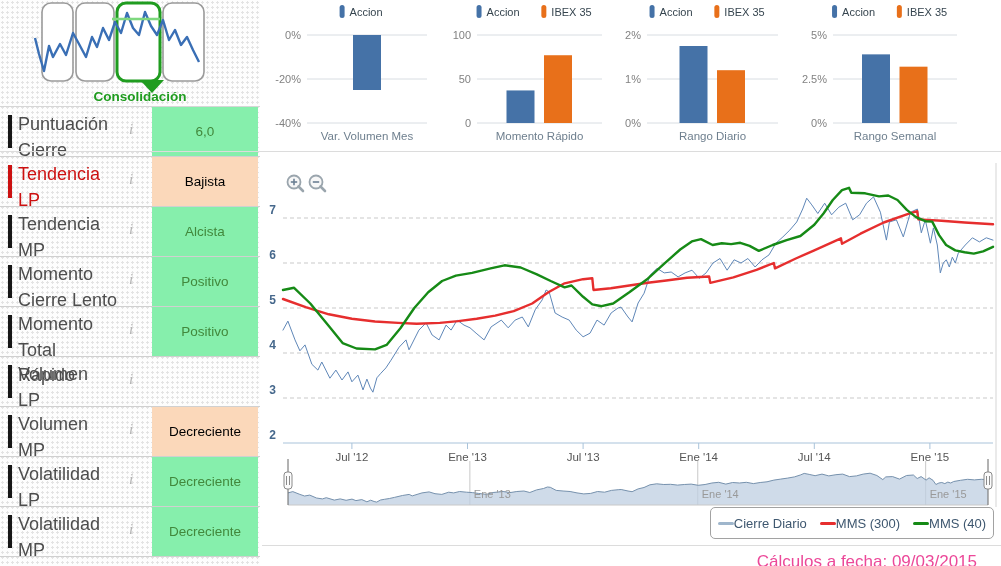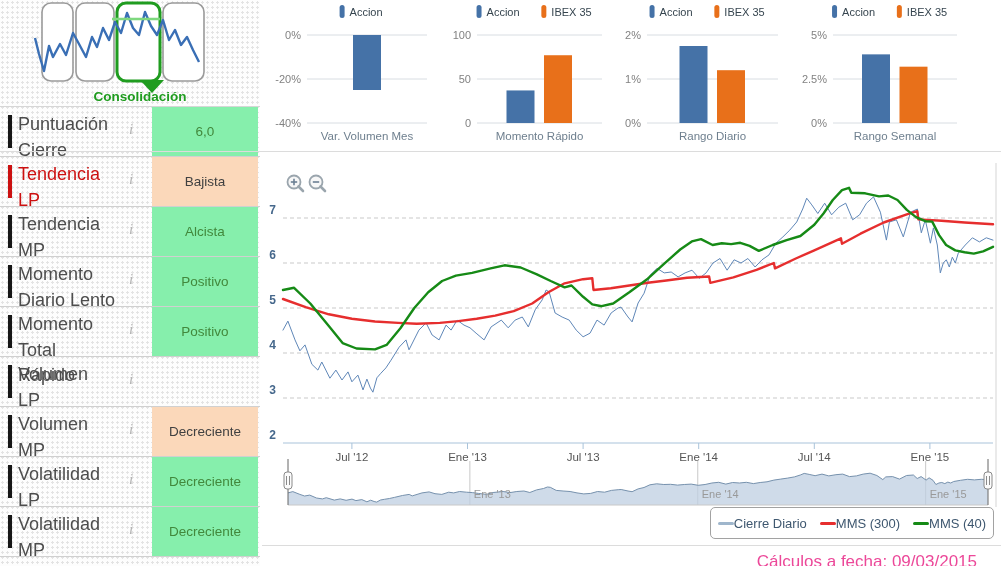--- a/index.html
+++ b/index.html
@@ -16,21 +16,21 @@
   .srow{position:relative;height:49px;border-bottom:1px solid #d0d0d0;}
   .accent{position:absolute;left:8px;top:8px;width:4px;height:33px;background:#161616;}
   .accent.red{background:#cc1111;}
   .rlabel{position:absolute;left:18px;top:5px;width:100px;font-size:18px;line-height:1.42;color:#4d4d4d;}
   .rlabel.red{color:#cc1111;}
   .rinfo{position:absolute;left:124px;top:14px;width:14px;text-align:center;
     font-family:"Liberation Serif",serif;font-style:italic;font-size:15px;color:#b3b3b3;cursor:pointer;}
   .rvalue{position:absolute;left:152px;top:0;width:106px;height:100%;
     display:flex;align-items:center;justify-content:center;font-size:13.5px;}
   .tone-green{background:#86efac;color:#42883c;}
-  .tone-red{background:#fbd8ba;color:#404040;}
+  .tone-red{background:#fbd8ba;color:#000000;}
   
   #miniCharts{position:absolute;left:262px;top:0;}
   #topDivider{position:absolute;left:0;top:151px;width:1001px;height:1px;background:#dcdcdc;}
   #mainChart{position:absolute;left:262px;top:155px;}
   
   #chartLegend{position:absolute;left:710px;top:507px;width:282px;height:30px;
     border:1px solid #a2a2a2;border-radius:5px;background:#fff;
     display:flex;align-items:center;justify-content:center;gap:13px;font-size:13px;color:#3e576f;}
   .legend-item{display:flex;align-items:center;cursor:pointer;}
   .legend-swatch{width:16px;height:3px;border-radius:2px;}
@@ -81,21 +81,21 @@
           <div>Tendencia</div>
           <div>MP</div>
         </div>
         <span class="rinfo">i</span>
         <div class="rvalue tone-green">Alcista</div>
       </div>
       <div class="srow">
         <div class="accent"></div>
         <div class="rlabel">
           <div>Momento</div>
-          <div>Diario Lento</div>
+          <div>Cierre Lento</div>
         </div>
         <span class="rinfo">i</span>
         <div class="rvalue tone-green">Positivo</div>
       </div>
       <div class="srow">
         <div class="accent"></div>
         <div class="rlabel">
           <div>Momento</div>
           <div>Total Rápido</div>
         </div>

